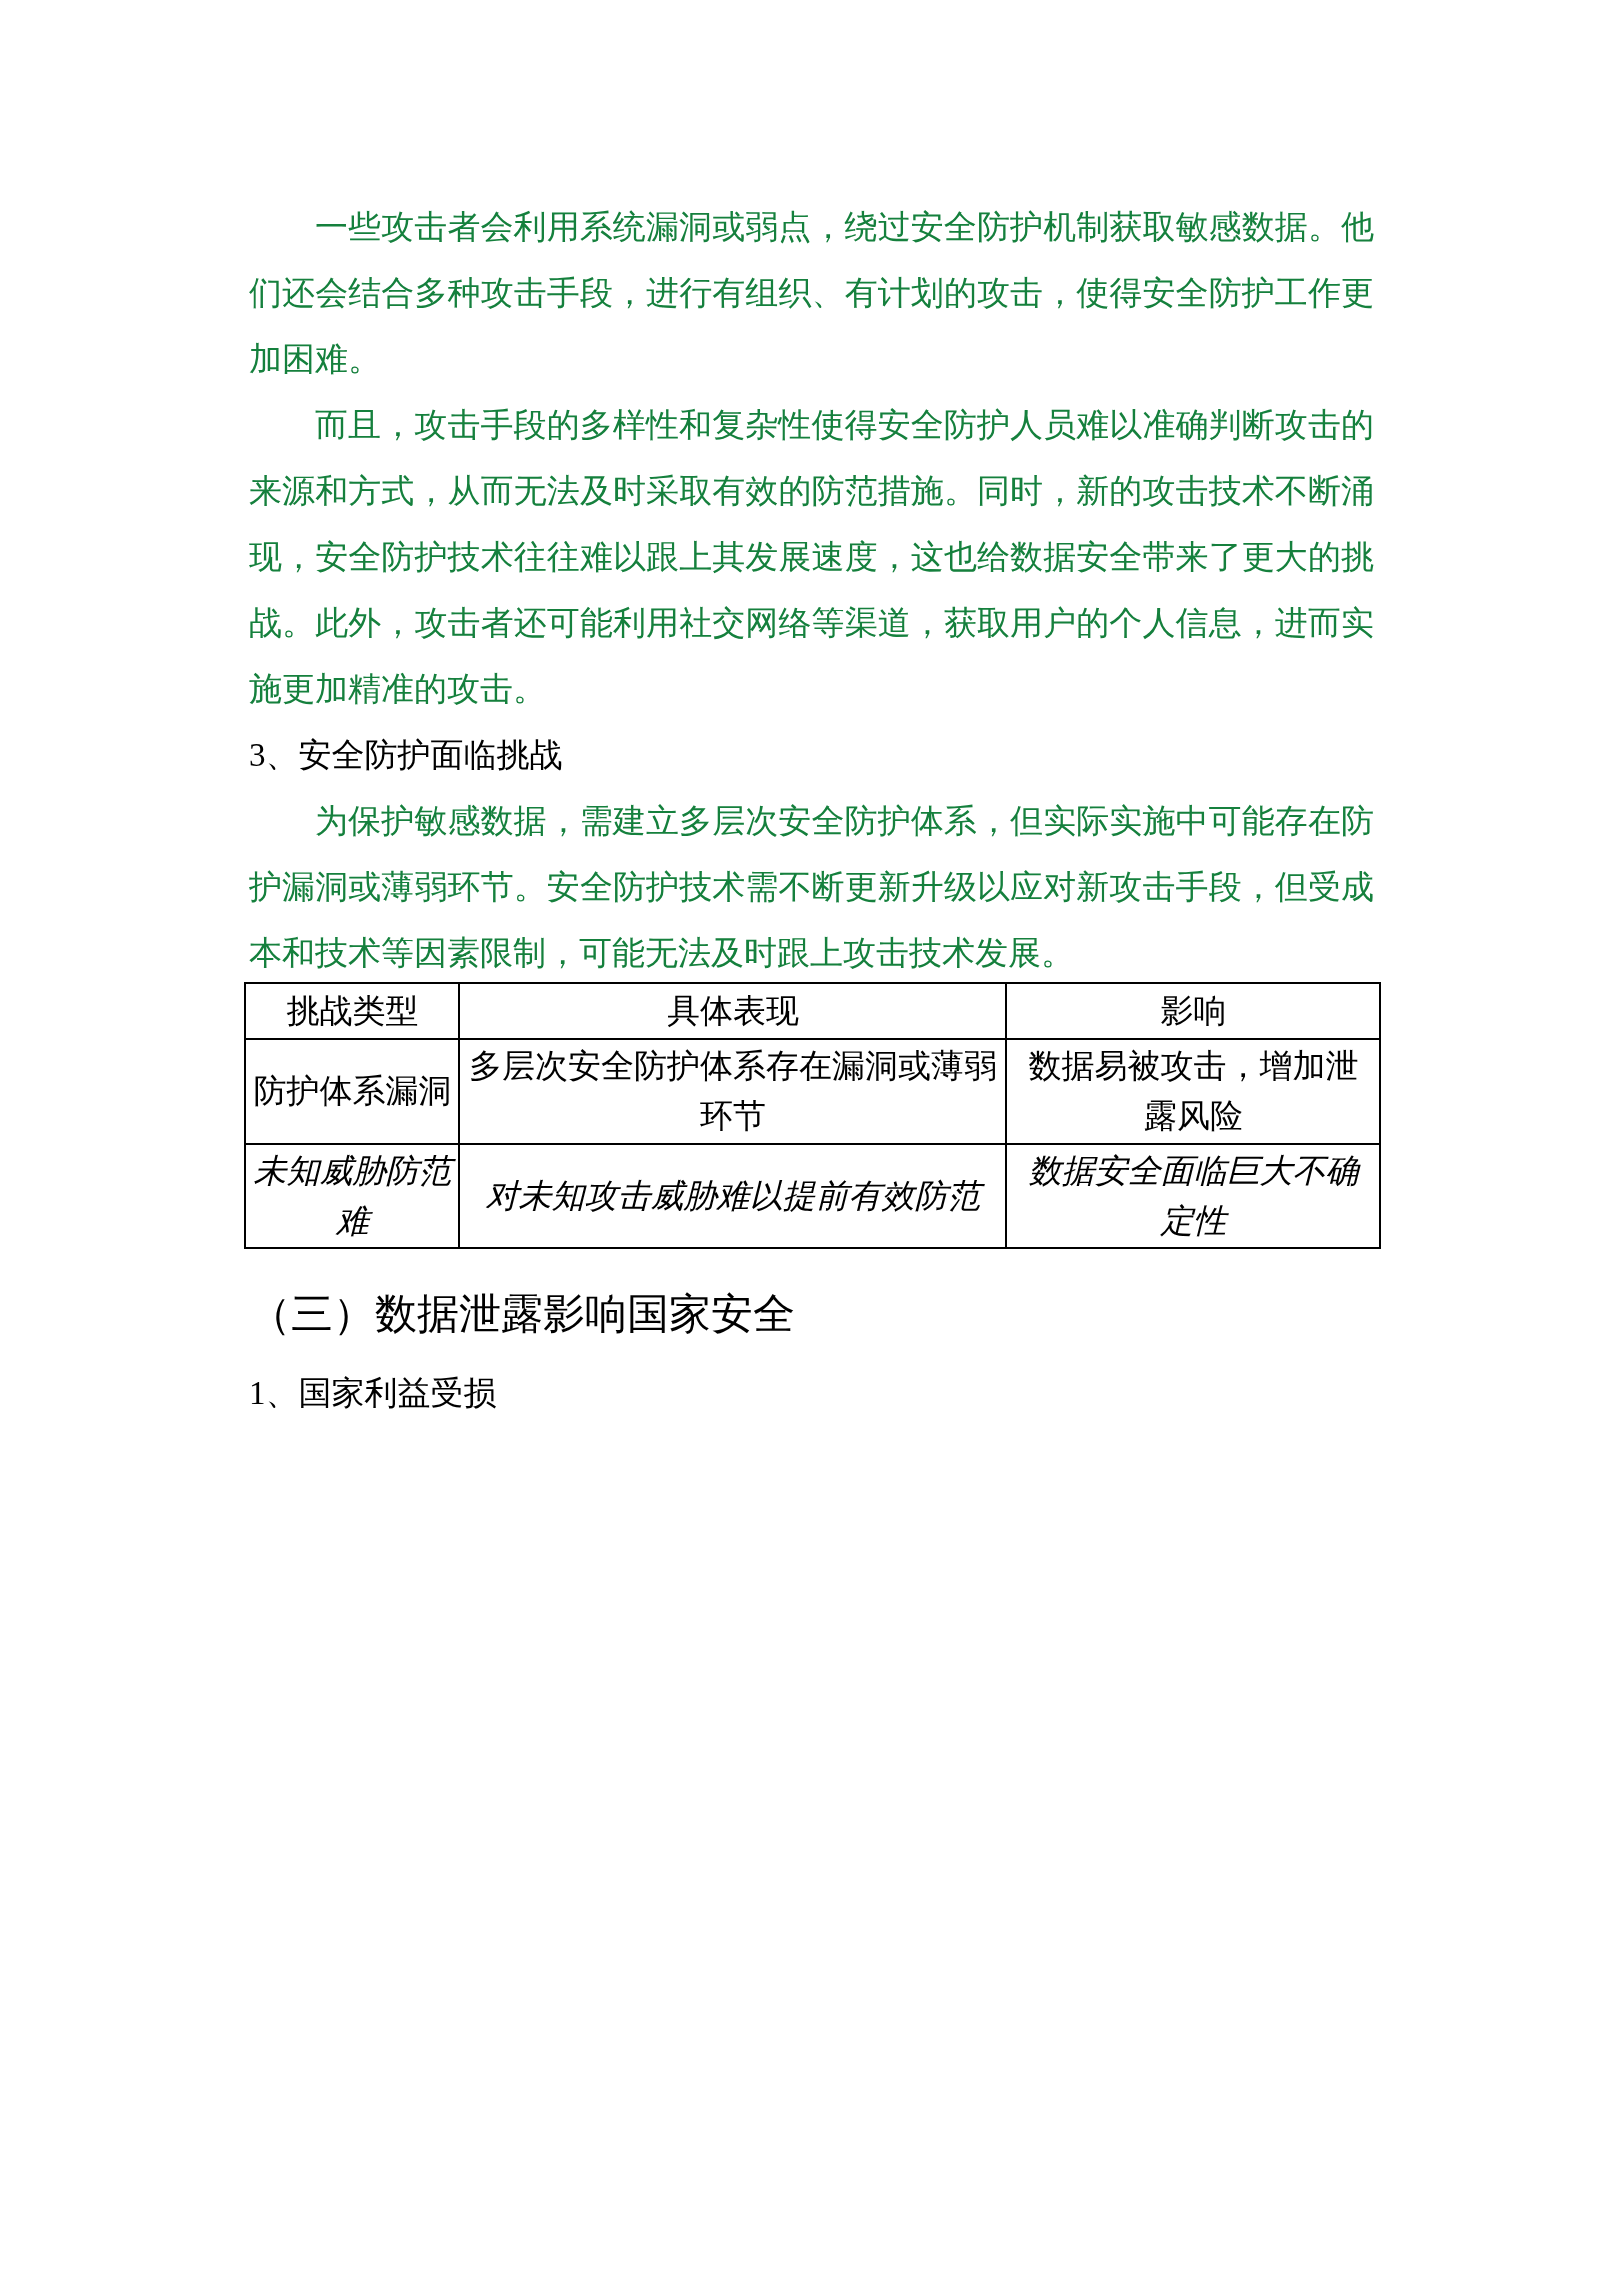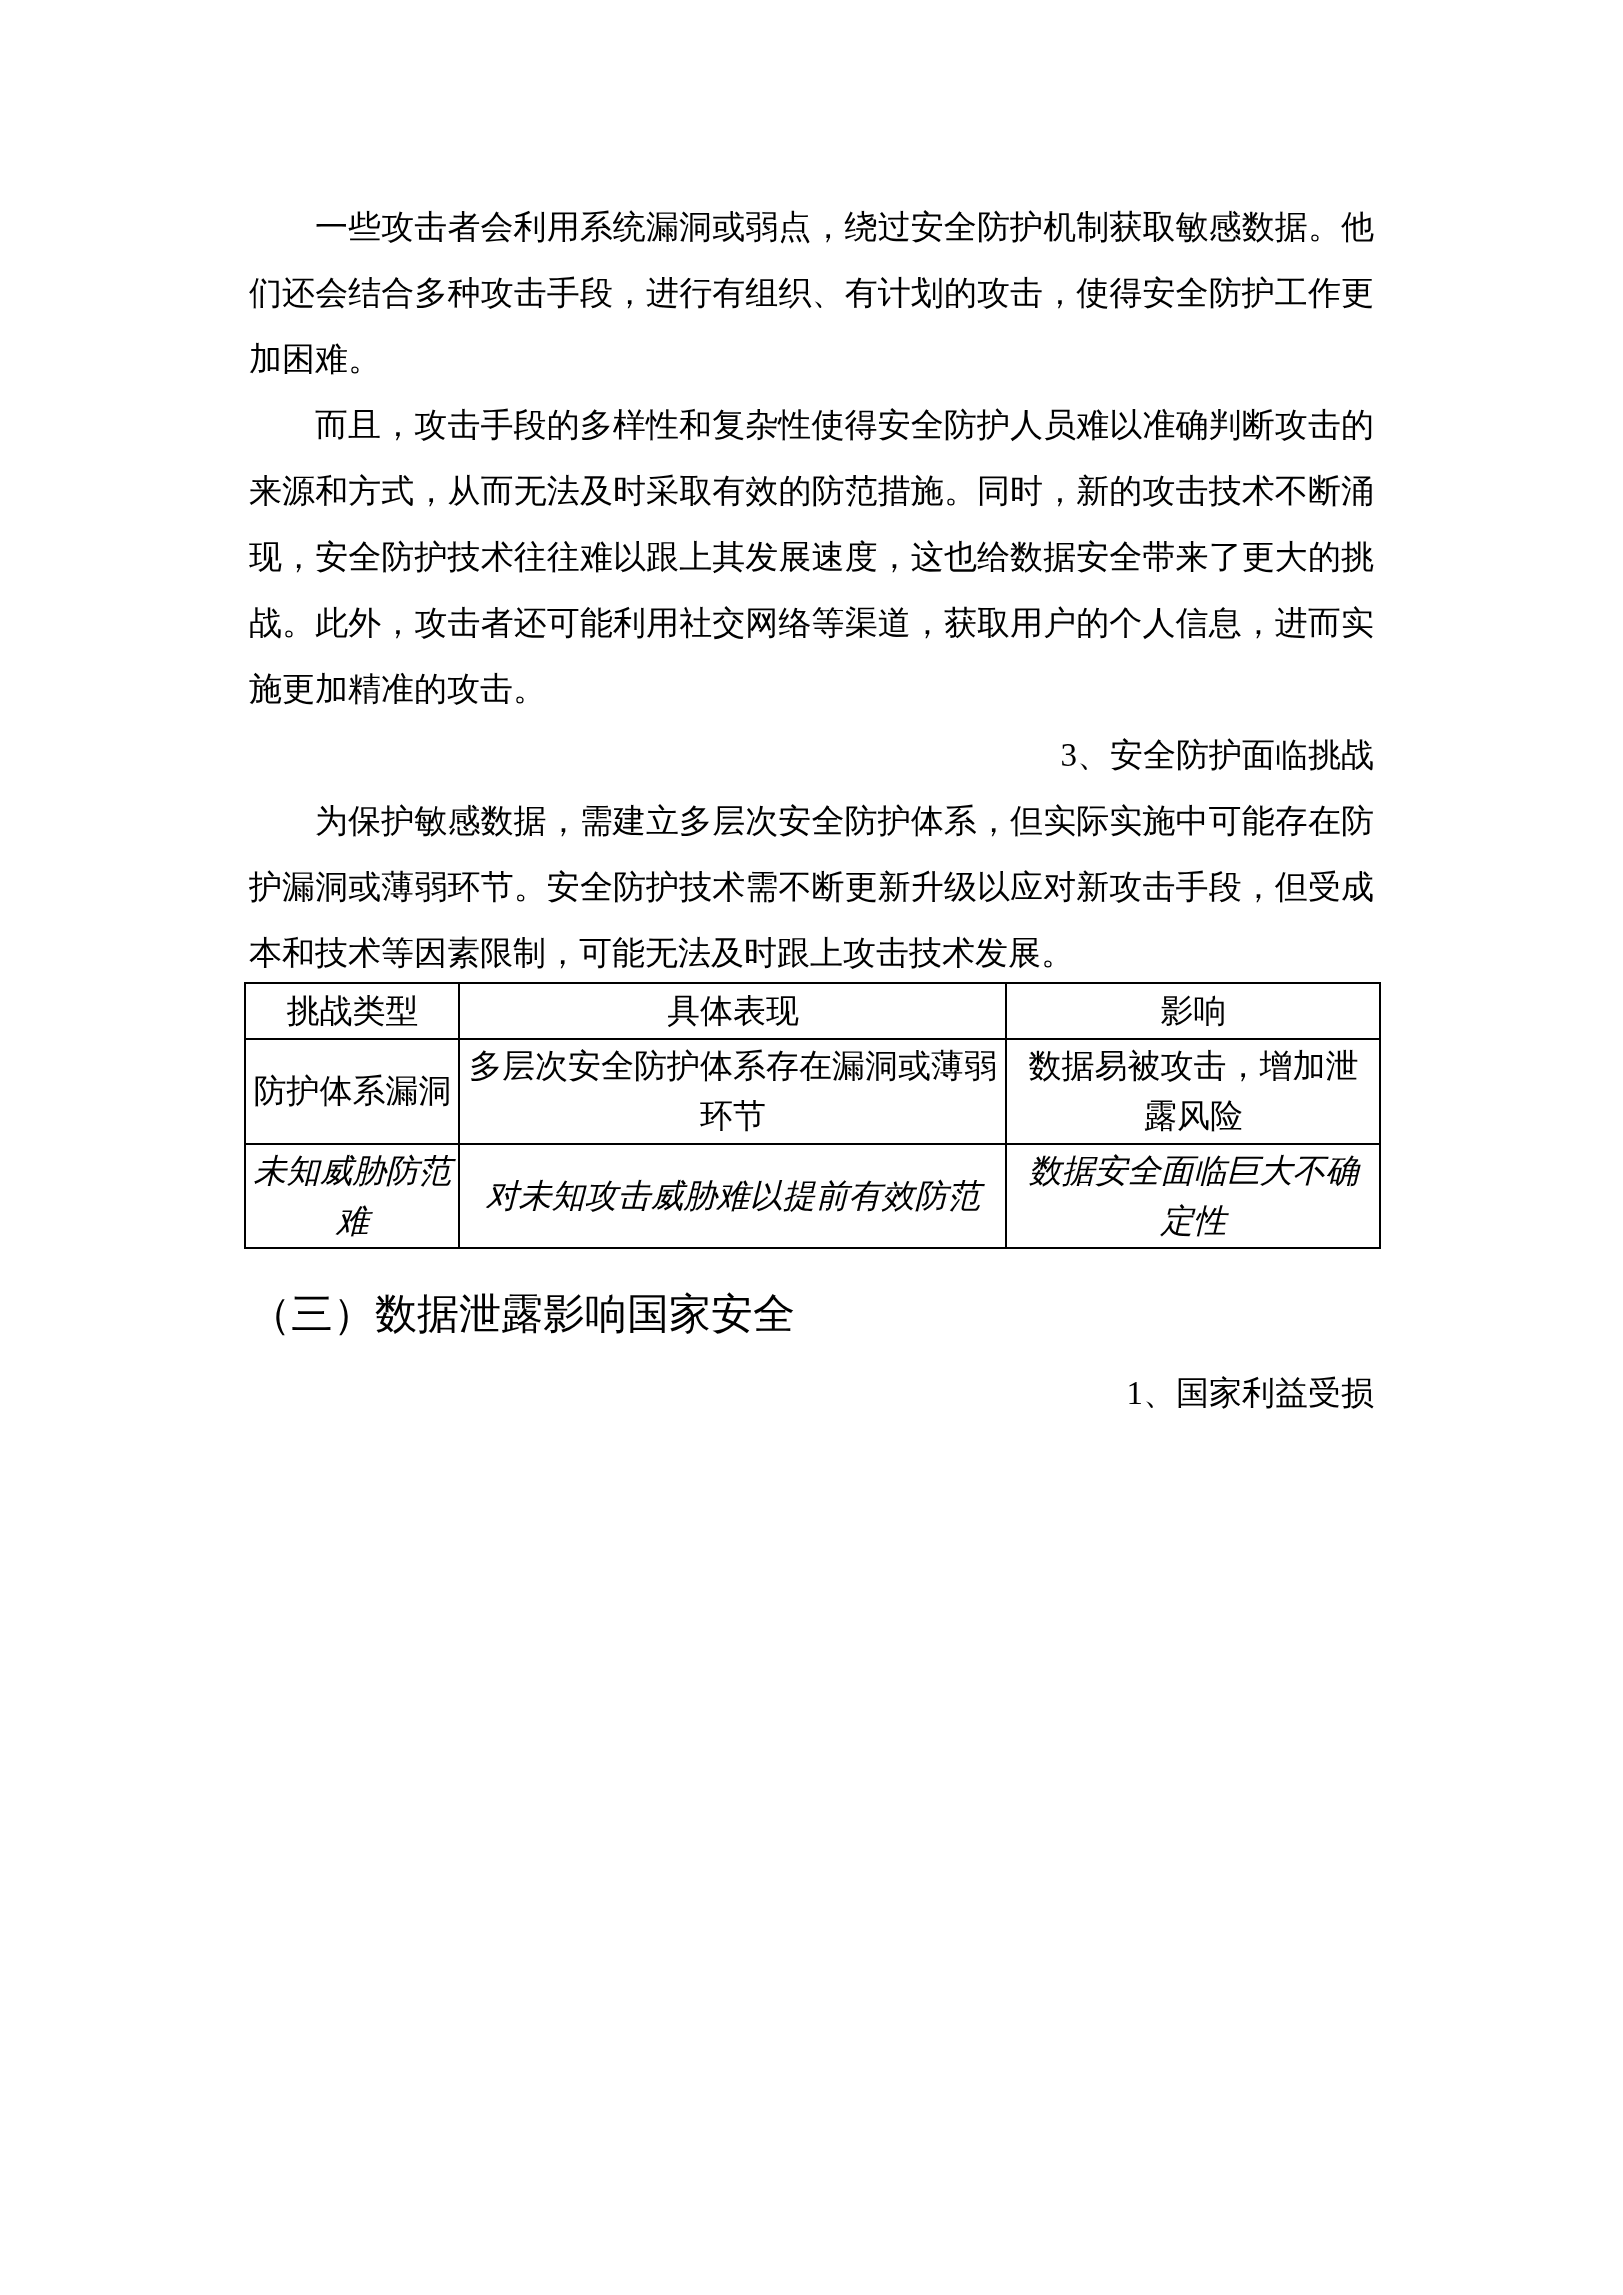--- a/index.html
+++ b/index.html
@@ -18,26 +18,26 @@
     width: 1623px;
     height: 2295px;
     padding: 194px 249px 0 249px;
   }
   .para {
     font-size: 33px;
     line-height: 66px;
     text-align: justify;
     text-indent: 2em;
     word-break: break-all;
-    color: #000000;
+    color: #15803d;
   }
   .sub-heading {
     font-size: 33px;
     line-height: 66px;
-    text-align: right;
+    text-align: left;
     font-weight: normal;
     word-break: break-all;
   }
   table.challenges {
     border-collapse: collapse;
     table-layout: fixed;
     width: 1135px;
     margin-left: -4.6px;
     margin-top: -3.9px;
     background: #ffffff;

